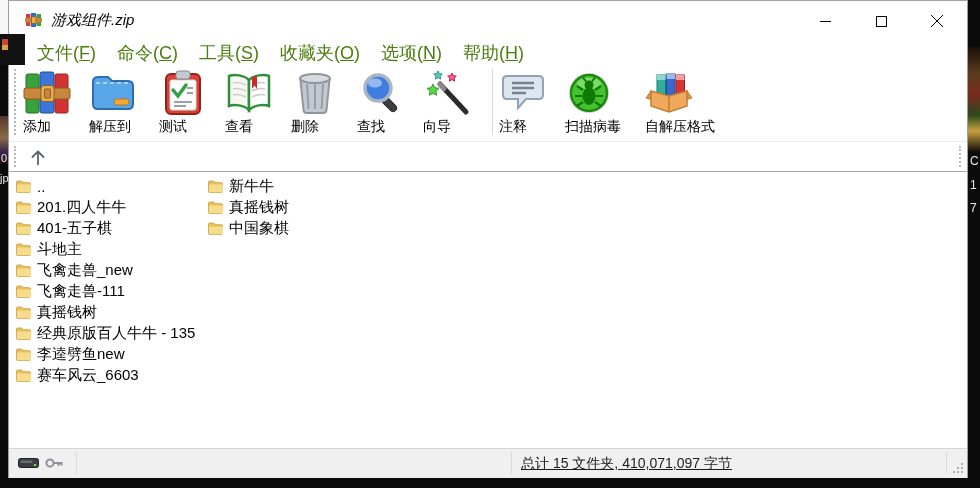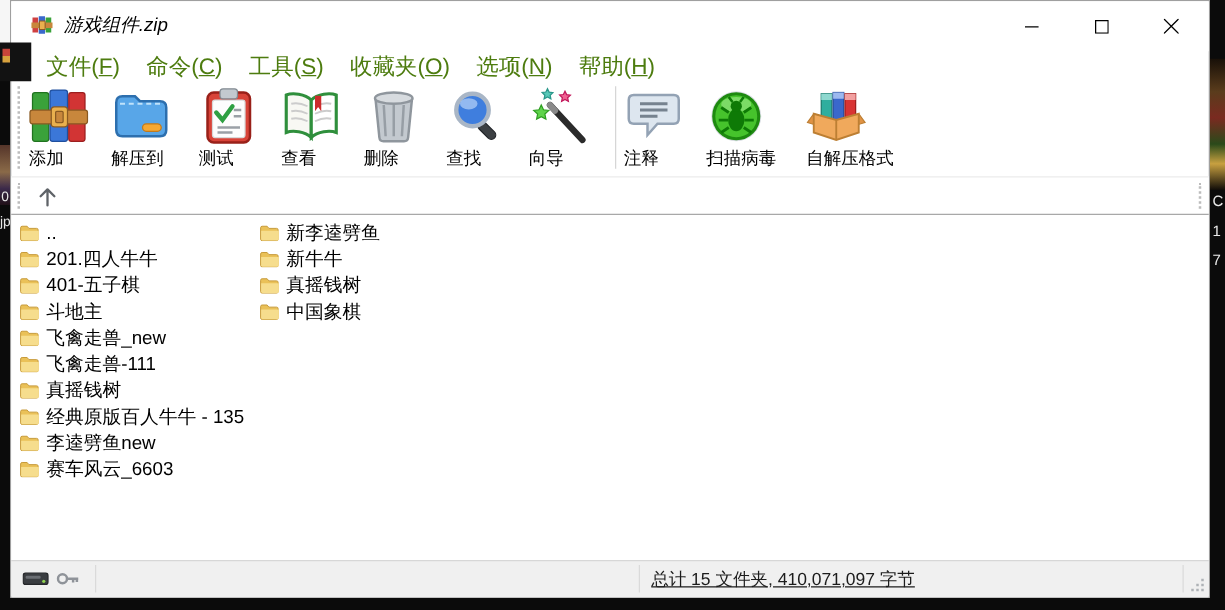--- a/index.html
+++ b/index.html
@@ -345,27 +345,20 @@
           <svg width="16" height="13" viewBox="0 0 16 13">
             <path d="M.5 2.2Q.5 1 1.7 1h4l1.4 1.7h6.2q1.2 0 1.2 1.2v7.4q0 1.2-1.2 1.2H1.7Q.5 12.5.5 11.3z" fill="#eac158" stroke="#c79b3b" stroke-width="0.8"></path>
             <path d="M.9 4.6h14.2v6.6q0 1.1-1.1 1.1H2Q.9 12.3.9 11.2z" fill="#f6dd8d"></path>
           </svg>
           <span class="file-name">赛车风云_6603</span>
         </div>
       </div>
     <div class="fl-col" id="fl-col2">
 
 
-        <div class="file-item">
-          <svg width="16" height="13" viewBox="0 0 16 13">
-            <path d="M.5 2.2Q.5 1 1.7 1h4l1.4 1.7h6.2q1.2 0 1.2 1.2v7.4q0 1.2-1.2 1.2H1.7Q.5 12.5.5 11.3z" fill="#eac158" stroke="#c79b3b" stroke-width="0.8"></path>
-            <path d="M.9 4.6h14.2v6.6q0 1.1-1.1 1.1H2Q.9 12.3.9 11.2z" fill="#f6dd8d"></path>
-          </svg>
-          <span class="file-name">新李逵劈鱼</span>
-        </div>
 
         <div class="file-item">
           <svg width="16" height="13" viewBox="0 0 16 13">
             <path d="M.5 2.2Q.5 1 1.7 1h4l1.4 1.7h6.2q1.2 0 1.2 1.2v7.4q0 1.2-1.2 1.2H1.7Q.5 12.5.5 11.3z" fill="#eac158" stroke="#c79b3b" stroke-width="0.8"></path>
             <path d="M.9 4.6h14.2v6.6q0 1.1-1.1 1.1H2Q.9 12.3.9 11.2z" fill="#f6dd8d"></path>
           </svg>
           <span class="file-name">新牛牛</span>
         </div>
 
         <div class="file-item">

